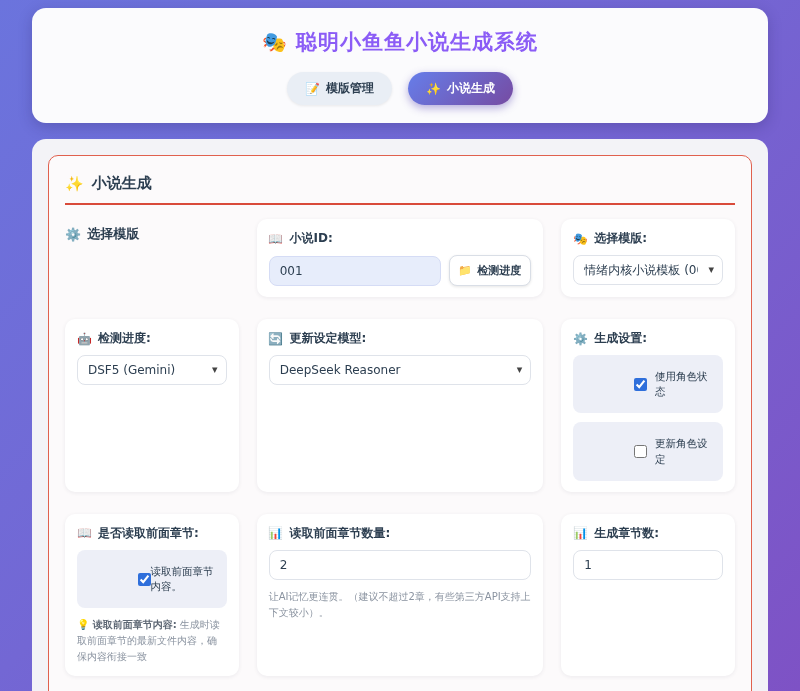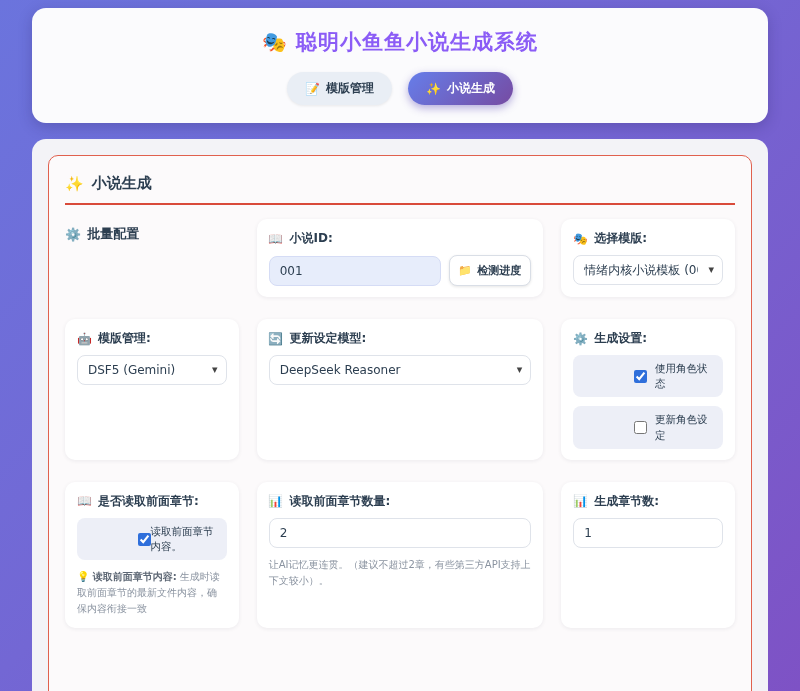--- a/index.html
+++ b/index.html
@@ -61,21 +61,21 @@
     width:100%; appearance:none; -webkit-appearance:none; cursor:pointer;
     background:#fff; border:1px solid #dfe3ea; border-radius:8px;
     padding:7px 24px 7px 10px; font-size:12px; color:#2c3e50; font-family:inherit;
   }
   .chevron { position:absolute; right:9px; top:50%; transform:translateY(-54%); font-size:11px; color:#444; pointer-events:none; }
 
   .hint { font-size:10px; color:#8a93a0; margin-top:9px; line-height:1.6; }
   .hint b { color:#5d6774; }
 
   .check-row {
-    background:#edeff7; border-radius:8px; padding:6px 10px; margin-bottom:9px;
+    background:#edeff7; border-radius:8px; padding:14px 10px; margin-bottom:9px;
     display:flex; align-items:center; min-height:31px;
   }
   .check-row:last-of-type { margin-bottom:0; }
   .check-row input { width:13px; height:13px; margin-left:39%; accent-color:#2f6fdb; cursor:pointer; }
   .cr-label { margin-left:auto; font-size:10.5px; color:#2c3e50; line-height:1.45; width:58px; }
   .cr-label.wide { width:80px; }
 
   .text-input {
     width:100%; background:#fff; border:1px solid #dfe3ea; border-radius:8px;
     padding:7px 10px; font-size:12px; color:#2c3e50; font-family:inherit;
@@ -108,21 +108,21 @@
       <div class="section-title">
         <span>✨</span>
         <span>小说生成</span>
       </div>
 
       <div class="grid">
 
         <div>
           <div class="sub-heading">
             <span>⚙️</span>
-            <span>批量配置</span>
+            <span>选择模版</span>
           </div>
         </div>
 
         <div class="box">
           <div class="field-label">
             <span class="f-icon">📖</span>
             <span>小说ID:</span>
           </div>
           <div class="novel-id-row">
             <input class="novel-id-input" type="text" value="001" style="">
@@ -142,21 +142,21 @@
             <select>
               <option>情绪内核小说模板 (002)</option>
             </select>
             <span class="chevron">▾</span>
           </div>
         </div>
 
         <div class="box">
           <div class="field-label">
             <span class="f-icon">🤖</span>
-            <span>模版管理:</span>
+            <span>检测进度:</span>
           </div>
           <div class="select-wrap">
             <select>
               <option>DSF5 (Gemini)</option>
             </select>
             <span class="chevron">▾</span>
           </div>
         </div>
 
         <div class="box">

